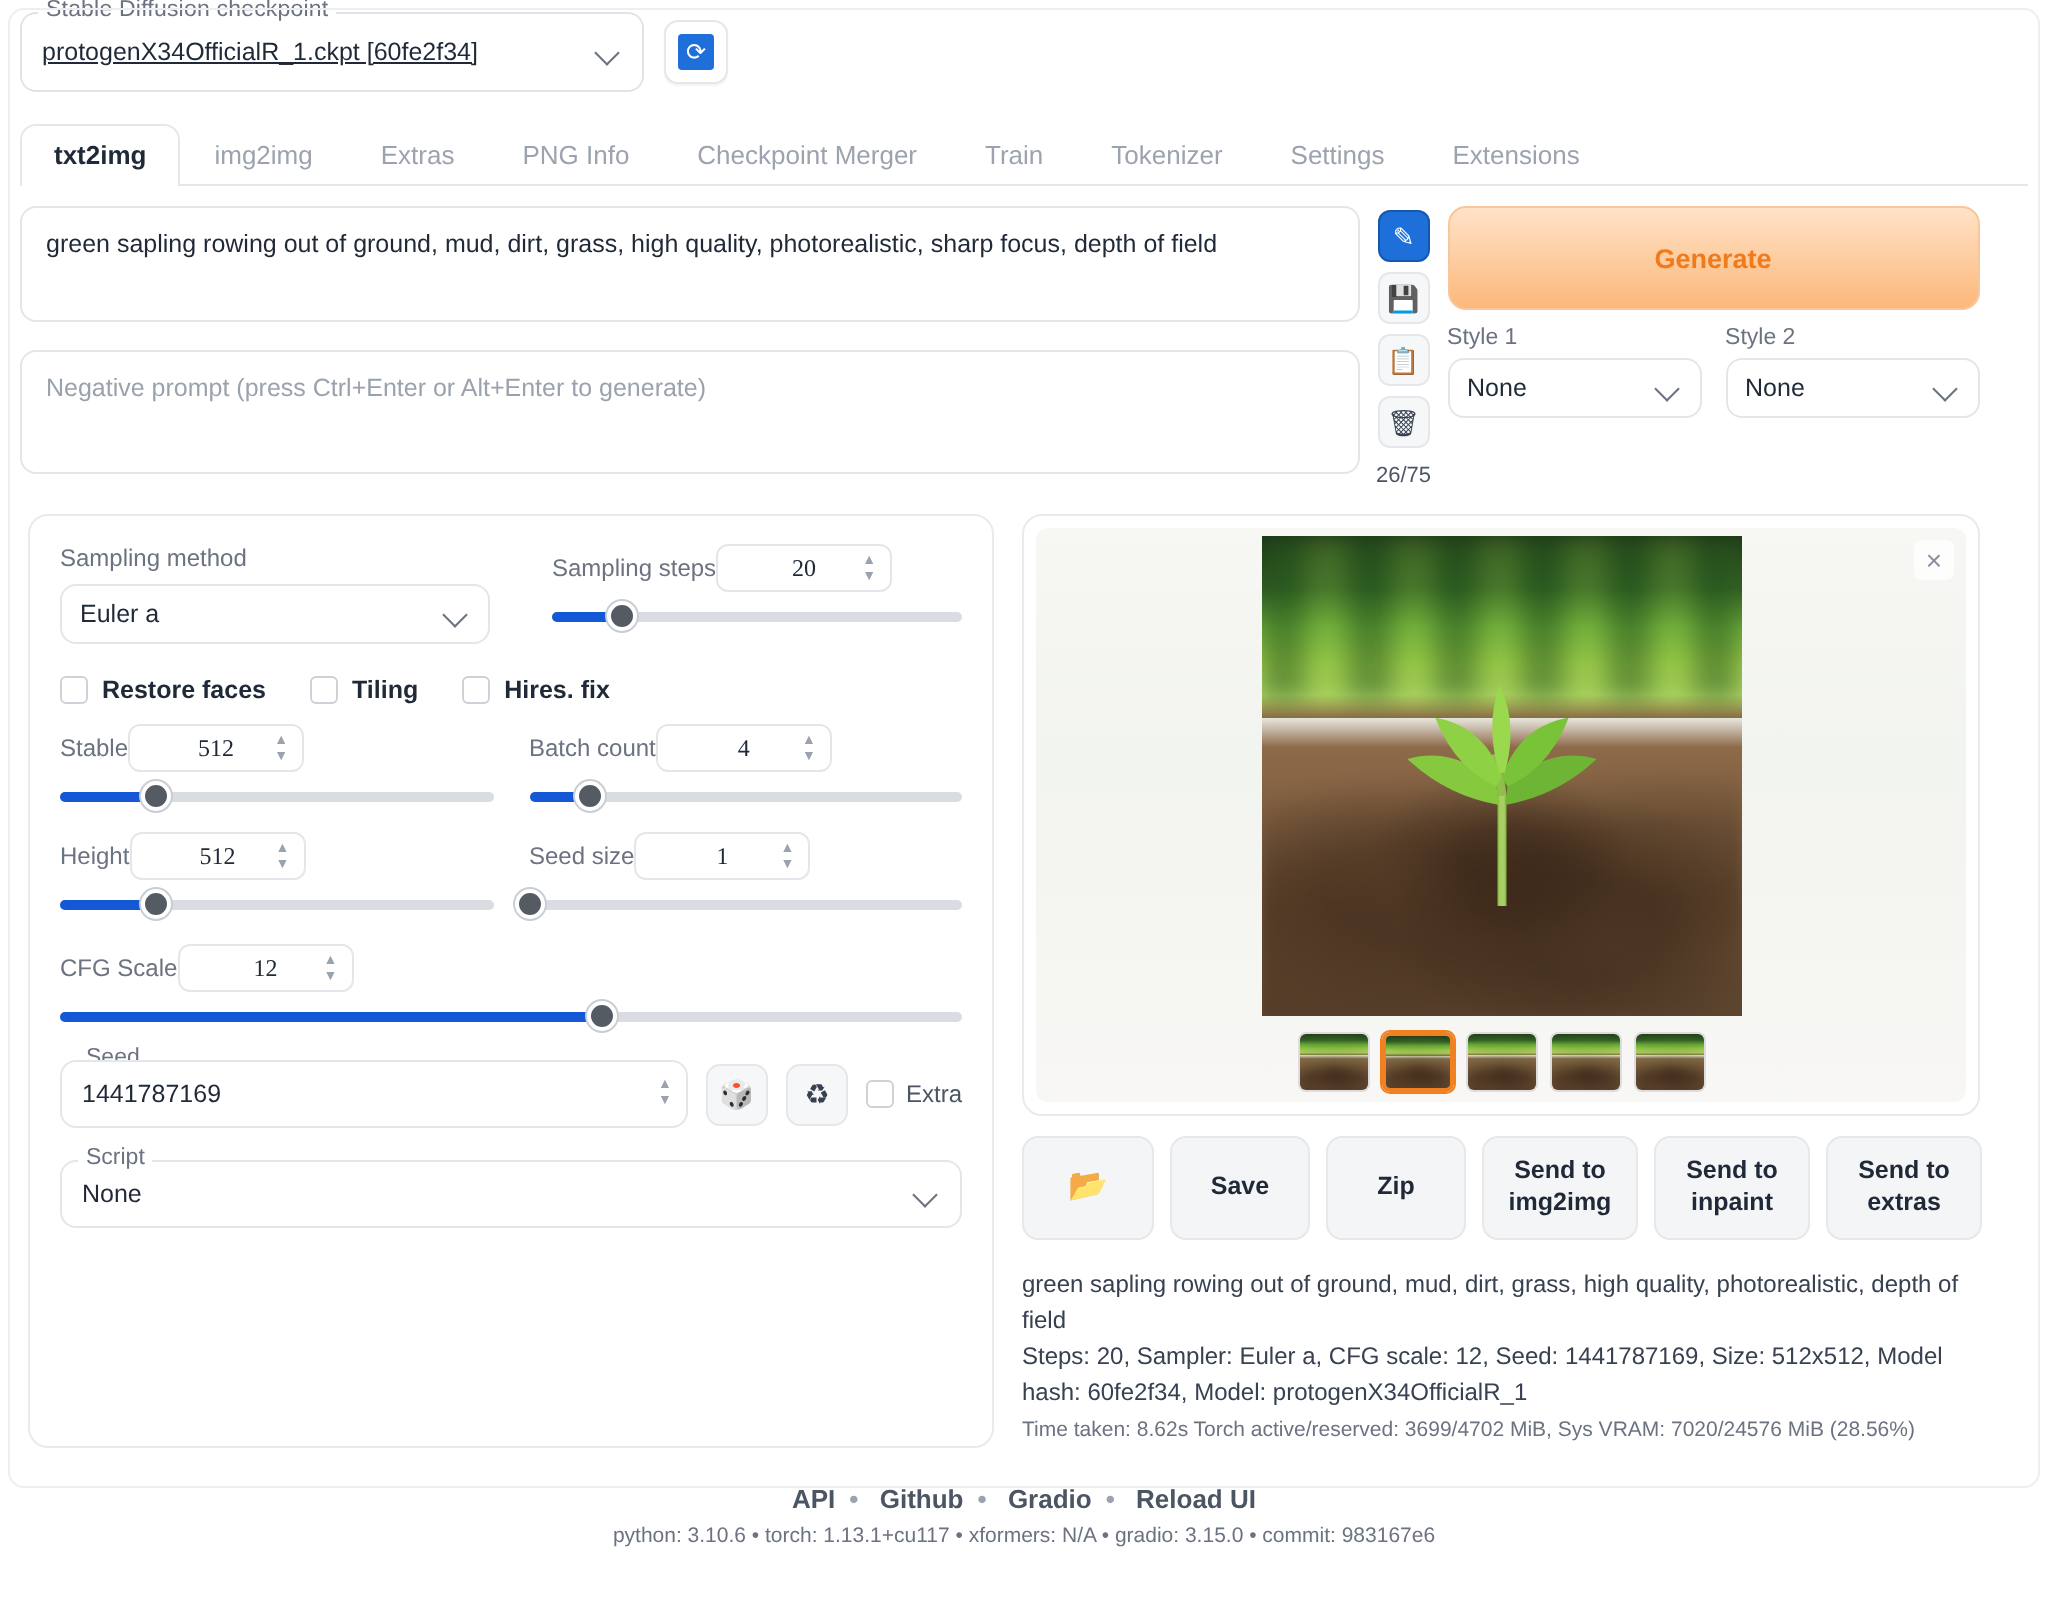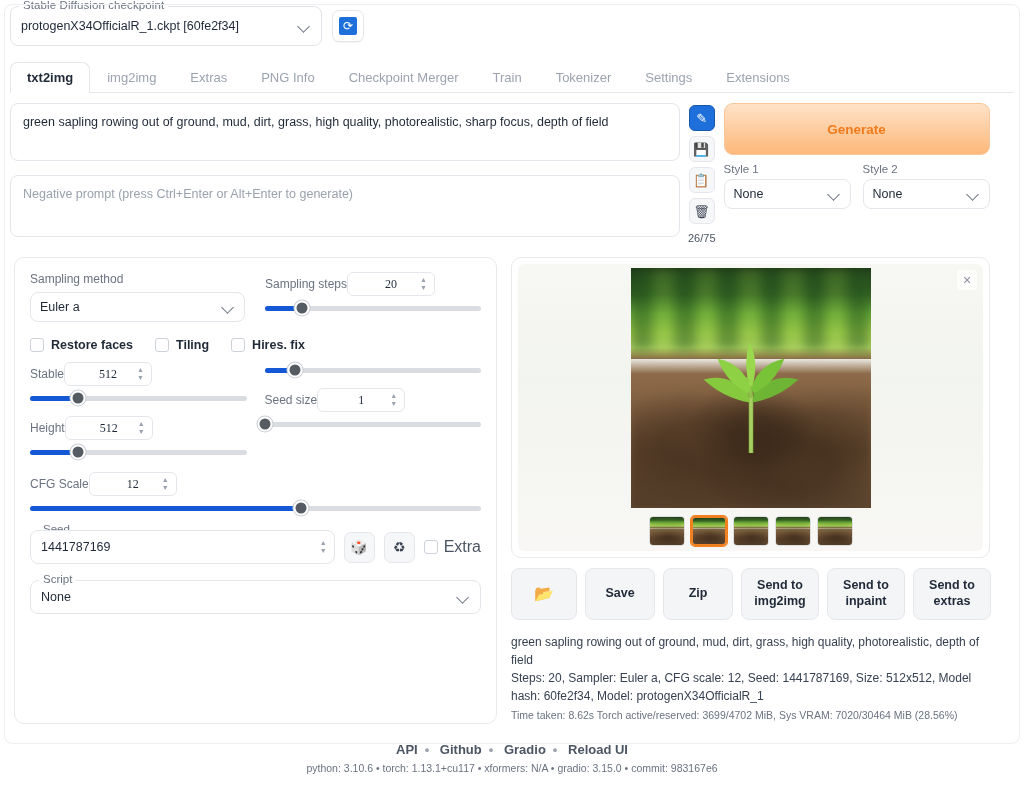--- a/index.html
+++ b/index.html
@@ -17,21 +17,21 @@
   .topbar { display: flex; align-items: flex-start; padding: 6px 10px 0 10px; gap: 10px; }
   .ckpt-wrap {
     position: relative; width: 312px; height: 40px;
     border: 1px solid #e0e3e8; border-radius: 8px; background: #fff;
     display: flex; align-items: center; padding: 0 10px;
   }
   .ckpt-legend {
     position: absolute; top: -8px; left: 8px; background: #fff;
     padding: 0 4px; font-size: 11.5px; color: #6b7280; letter-spacing: .1px;
   }
-  .ckpt-value { font-size: 12.5px; color: #1f2937; flex: 1; }
+  .ckpt-value { font-size: 12.5px; color: #1f2937; flex: 1; text-decoration: underline; }
   .chev { width: 14px; height: 14px; flex: 0 0 14px; position: relative; }
   .chev::before {
     content: ""; position: absolute; left: 2px; top: 3px;
     width: 8px; height: 8px; border-right: 1.6px solid #6b7280; border-bottom: 1.6px solid #6b7280;
     transform: rotate(45deg);
   }
   .refresh-btn {
     width: 32px; height: 32px; margin-top: 4px;
     border: 1px solid #e5e7eb; border-radius: 7px; background: #fff;
     display: flex; align-items: center; justify-content: center;
@@ -93,21 +93,21 @@
     display: flex; align-items: center; padding: 0 9px; font-size: 12.5px; color: #1f2937;
   }
   .select-box .sv { flex: 1; }
 
   
   .panels { display: flex; gap: 14px; padding: 6px 10px 0 14px; }
   .settings-card {
     width: 483px; border: 1px solid #e8eaed; border-radius: 10px;
     background: #fff; padding: 14px 15px 16px 15px;
   }
-  .row { display: flex; gap: 20px; }
+  .row { display: flex; gap: 31px; }
   .f-label { font-size: 12px; color: #6b7280; margin-bottom: 6px; display: block; }
   .sampler-col { width: 215px; }
   .steps-col { flex: 1; }
 
   .num-box {
     height: 24px; border: 1px solid #e3e6ea; border-radius: 6px; background: #fff;
     display: flex; align-items: center; justify-content: center; position: relative;
     font-size: 12px; color: #1f2937; font-family: Liberation Serif, serif;
   }
   .spin {
@@ -140,21 +140,21 @@
   }
   .seed-row { display: flex; align-items: center; gap: 9px; }
   .seed-input {
     flex: 1; height: 34px; border: 1px solid #e3e6ea; border-radius: 8px; background: #fff;
     display: flex; align-items: center; padding: 0 10px; font-size: 12.5px; color: #1f2937; position: relative;
   }
   .seed-btn {
     width: 31px; height: 31px; border: 1px solid #e5e7eb; border-radius: 7px; background: #f6f7f9;
     display: flex; align-items: center; justify-content: center; font-size: 14px;
   }
-  .extra-chk { display: flex; align-items: center; gap: 6px; font-size: 16px; color: #4b5563; }
+  .extra-chk { display: flex; align-items: center; gap: 6px; font-size: 12px; color: #4b5563; }
 
   .script-wrap { position: relative; margin-top: 16px; }
   .script-legend {
     position: absolute; top: -7px; left: 9px; background: #fff; padding: 0 4px;
     font-size: 11.5px; color: #6b7280;
   }
   .script-select {
     height: 34px; border: 1px solid #e3e6ea; border-radius: 8px; background: #fff;
     display: flex; align-items: center; padding: 0 10px; font-size: 12.5px; color: #1f2937;
   }
@@ -367,20 +367,30 @@
           </div>
           <div class="slider">
             <div class="track">
               <div class="fill" id="fill-height" style="width: 22%;"></div>
               <div class="thumb" id="thumb-height" style="left: 22%;"></div>
             </div>
           </div>
         </div>
 
         <div class="half">
+          <div class="labeled-row">
+            <span class="f-label">Batch count</span>
+            <div class="num-box" style="width:88px">
+              <span>4</span>
+              <span class="spin">
+                  <span>▲</span>
+                  <span>▼</span>
+                </span>
+            </div>
+          </div>
           <div class="slider">
             <div class="track">
               <div class="fill" id="fill-bcount" style="width: 14%;"></div>
               <div class="thumb" id="thumb-bcount" style="left: 14%;"></div>
             </div>
           </div>
           <div class="labeled-row" style="margin-top:10px">
             <span class="f-label">Seed size</span>
             <div class="num-box" style="width:88px">
               <span>1</span>
@@ -487,21 +497,21 @@
         <div class="act-btn act-w">Save</div>
         <div class="act-btn act-w">Zip</div>
         <div class="act-btn act-w2">Send to img2img</div>
         <div class="act-btn act-w2">Send to inpaint</div>
         <div class="act-btn act-w2">Send to extras</div>
       </div>
 
       <div class="info-card">
         <div>green sapling rowing out of ground, mud, dirt, grass, high quality, photorealistic, depth of field</div>
         <div>Steps: 20, Sampler: Euler a, CFG scale: 12, Seed: 1441787169, Size: 512x512, Model hash: 60fe2f34, Model: protogenX34OfficialR_1</div>
-        <div class="info-small">Time taken: 8.62s  Torch active/reserved: 3699/4702 MiB, Sys VRAM: 7020/30464 MiB (28.56%)</div>
+        <div class="info-small">Time taken: 8.62s  Torch active/reserved: 3699/4702 MiB, Sys VRAM: 7020/24576 MiB (28.56%)</div>
       </div>
     </div>
   </div>
 
   <div class="outer-frame"></div>
 
   <div class="footer">
     <div class="flinks">
       <a>API</a><span class="fdot">•</span>
       <a>Github</a><span class="fdot">•</span>

